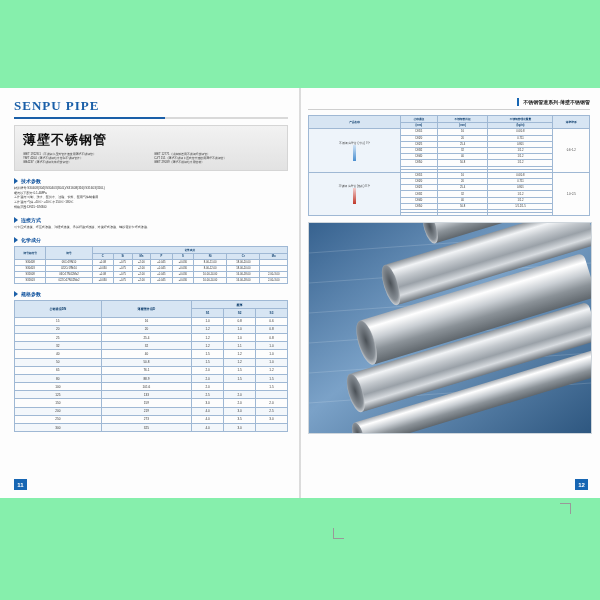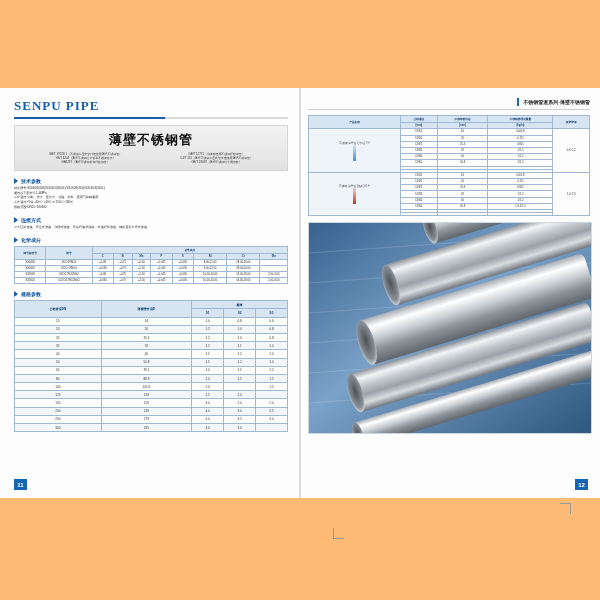--- a/index.html
+++ b/index.html
@@ -1,27 +1,27 @@
 <!DOCTYPE html>
 <html><head>
 <meta charset="utf-8">
 <style>
   html,body{margin:0;padding:0;background:#ffffff;}
   body{width:600px;height:600px;font-family:"Liberation Sans",sans-serif;color:#222;}
-  .page{position:relative;width:600px;height:600px;background:#fdba74;}
+  .page{position:relative;width:600px;height:600px;background:#86efac;}
   .spread{position:absolute;left:0;top:88px;width:600px;height:410px;background:#ffffff;display:flex;}
   .leaf{position:relative;box-sizing:border-box;}
   .leaf-left{width:300px;height:410px;background:#fdfdfd;padding:10px 12px 0 14px;}
   .leaf-right{width:300px;height:410px;background:#fdfdfd;padding:10px 10px 0 8px;}
   .gutter{position:absolute;left:299px;top:88px;width:2px;height:410px;background:linear-gradient(to right,#e8e8e8,#cfcfcf,#e8e8e8);}
 
   
   .brand{font-size:13px;font-weight:bold;color:#1a5fa8;letter-spacing:1px;font-family:"Liberation Serif",serif;}
   .brandline{margin-top:3px;height:2px;background:linear-gradient(to right,#1a5fa8 0%,#1a5fa8 55%,#d9d9d9 55%,#d9d9d9 100%);}
-  .title-band{margin-top:6px;background:linear-gradient(to bottom,#f2f2f2,#e2e2e2);border:1px solid #d5d5d5;padding:5px 8px;text-align:center;}
+  .title-band{margin-top:6px;background:linear-gradient(to bottom,#f2f2f2,#e2e2e2);border:1px solid #d5d5d5;padding:5px 8px;}
   .title-cn{font-size:13px;font-weight:bold;color:#111;font-family:"Liberation Serif",serif;letter-spacing:1px;}
   .std-grid{margin-top:3px;display:flex;gap:6px;font-size:2.9px;line-height:1.45;color:#333;}
   .std-col{flex:1;}
   .sec{margin-top:7px;}
   .sec-head{display:flex;align-items:center;gap:3px;font-size:5px;font-weight:bold;color:#0b4f9c;}
   .chev{width:0;height:0;border-top:3px solid transparent;border-bottom:3px solid transparent;border-left:4px solid #1a5fa8;}
   .sec-body{font-size:3.1px;line-height:1.6;color:#333;margin-top:2px;}
   table{border-collapse:collapse;width:100%;}
   .tbl1{margin-top:3px;font-size:2.7px;}
   .tbl1 th,.tbl1 td{border:0.4px solid #9fb8d4;padding:1px 1px;text-align:center;color:#333;}

